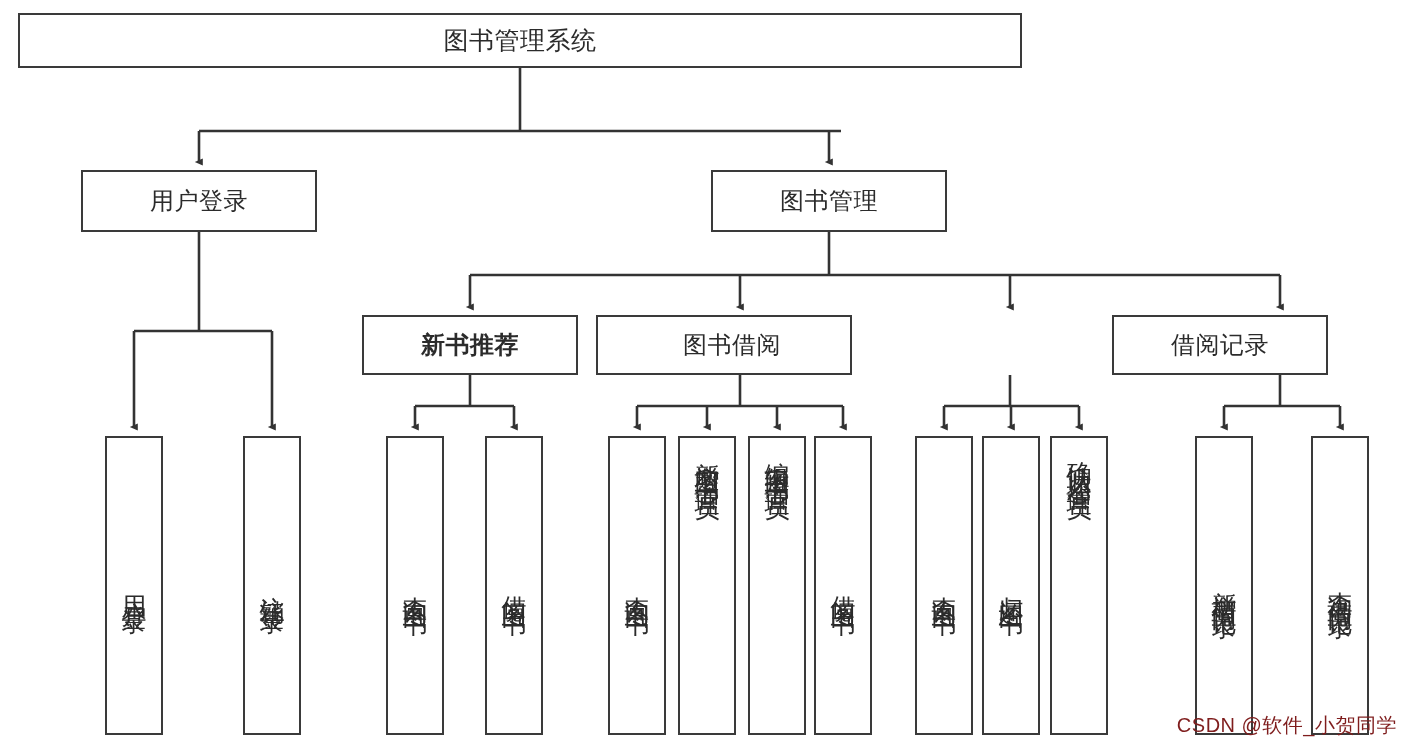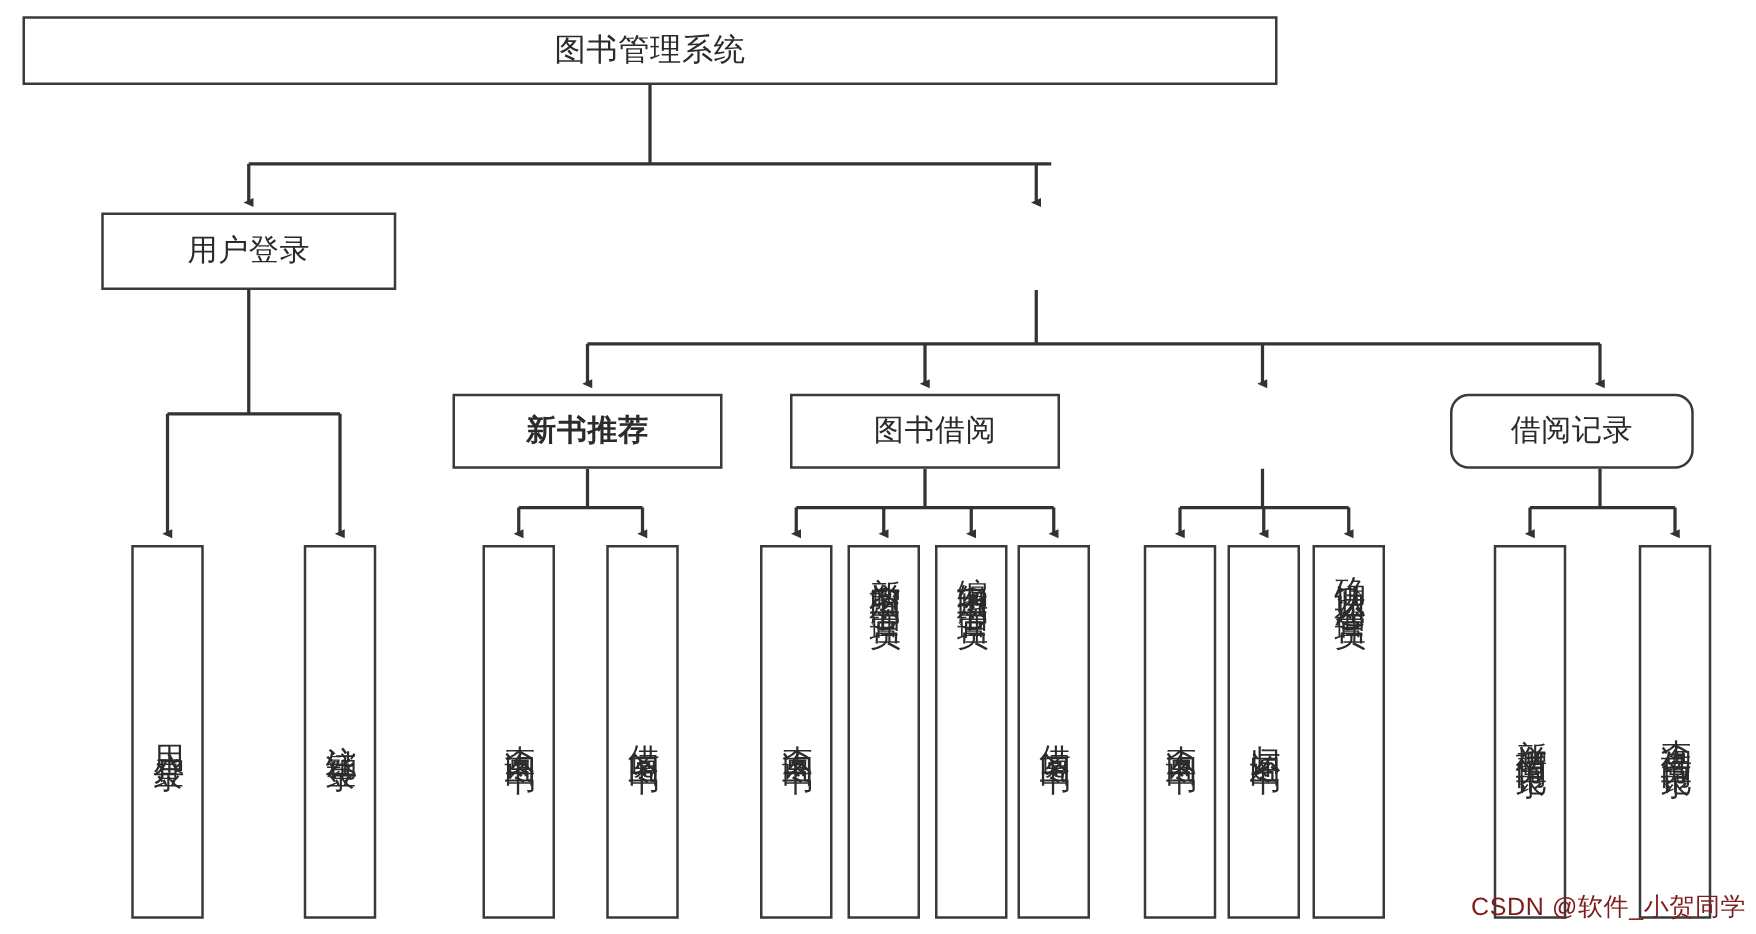--- a/index.html
+++ b/index.html
@@ -130,28 +130,31 @@
     </g>
   </svg>
 
   <div class="node-box root horizontal" style="left:18px; top:13px; width:1004px; height:55px;">
     <span class="node-label">图书管理系统</span>
   </div>
 
   <div class="node-box horizontal" style="left:81px; top:170px; width:236px; height:62px;">
     <span class="node-label">用户登录</span>
   </div>
+  <div class="node-box horizontal" style="left:711px; top:170px; width:236px; height:62px;">
+    <span class="node-label">图书管理</span>
+  </div>
 
   <div class="node-box horizontal" style="left:362px; top:315px; width:216px; height:60px;font-weight:bold;">
     <span class="node-label">新书推荐</span>
   </div>
-  <div class="node-box horizontal" style="left:632px; top:315px; width:216px; height:60px;padding-left:16px;">
+  <div class="node-box horizontal" style="left:596px; top:315px; width:256px; height:60px;padding-left:16px;">
     <span class="node-label">图书借阅</span>
   </div>
-  <div class="node-box horizontal" style="left:1160px; top:315px; width:195px; height:60px;border-radius:15px;">
+  <div class="node-box horizontal" style="left:1112px; top:315px; width:216px; height:60px;">
     <span class="node-label">借阅记录</span>
   </div>
 
   <div class="node-box vertical centered" style="left:105px; top:436px; width:58px; height:299px;">
     <span class="node-label">用户登录</span>
   </div>
   <div class="node-box vertical centered" style="left:243px; top:436px; width:58px; height:299px;">
     <span class="node-label">注销登录</span>
   </div>
 

